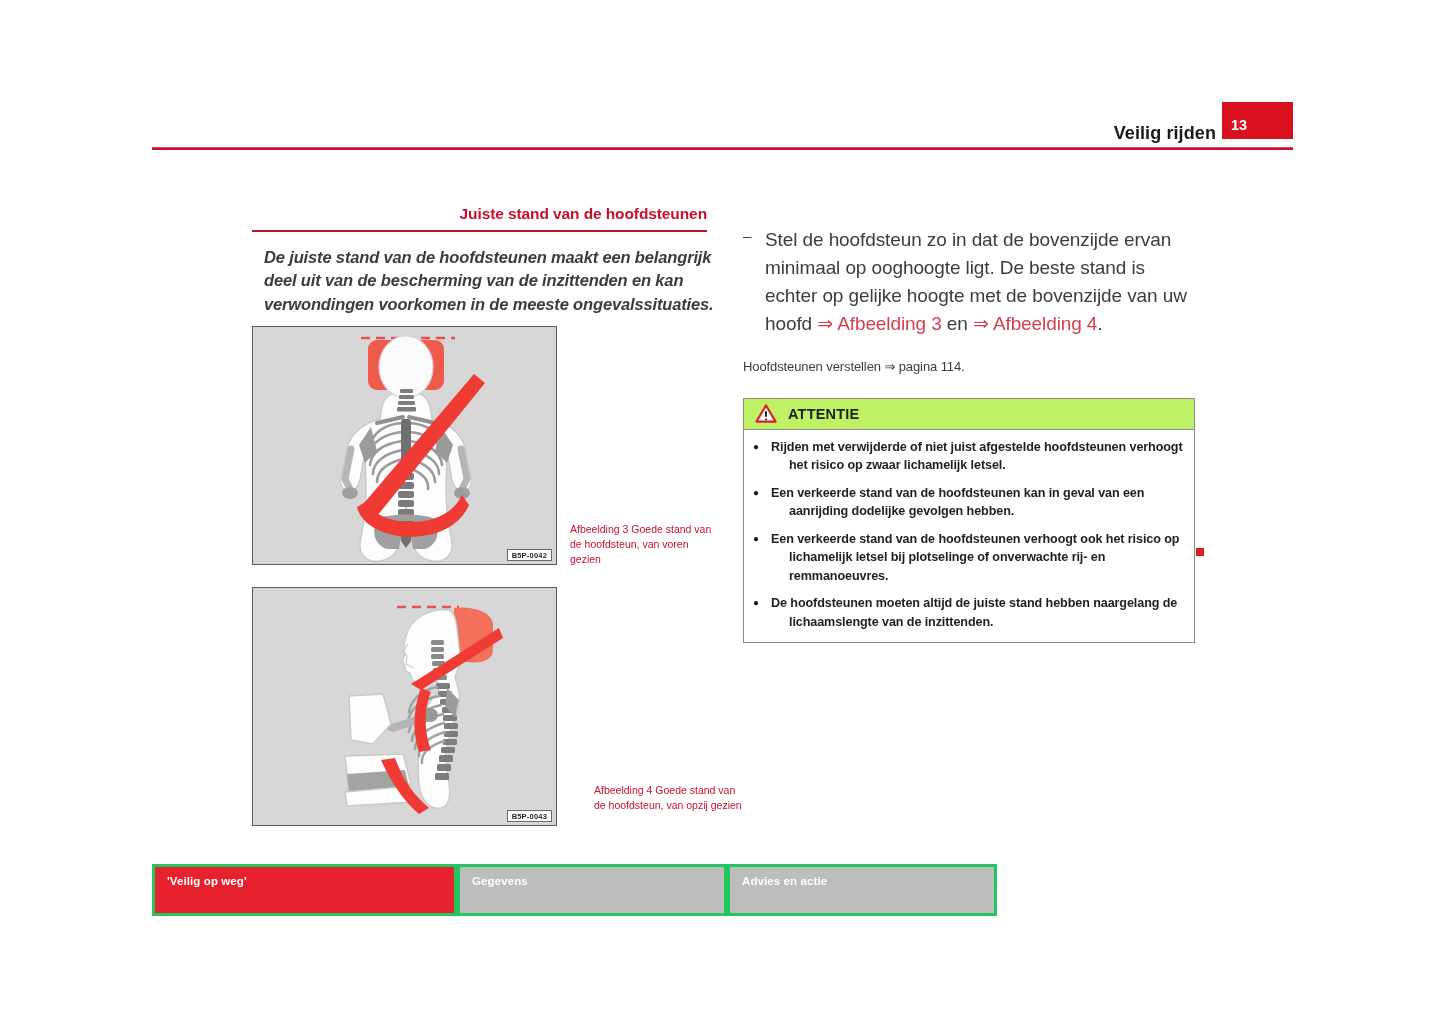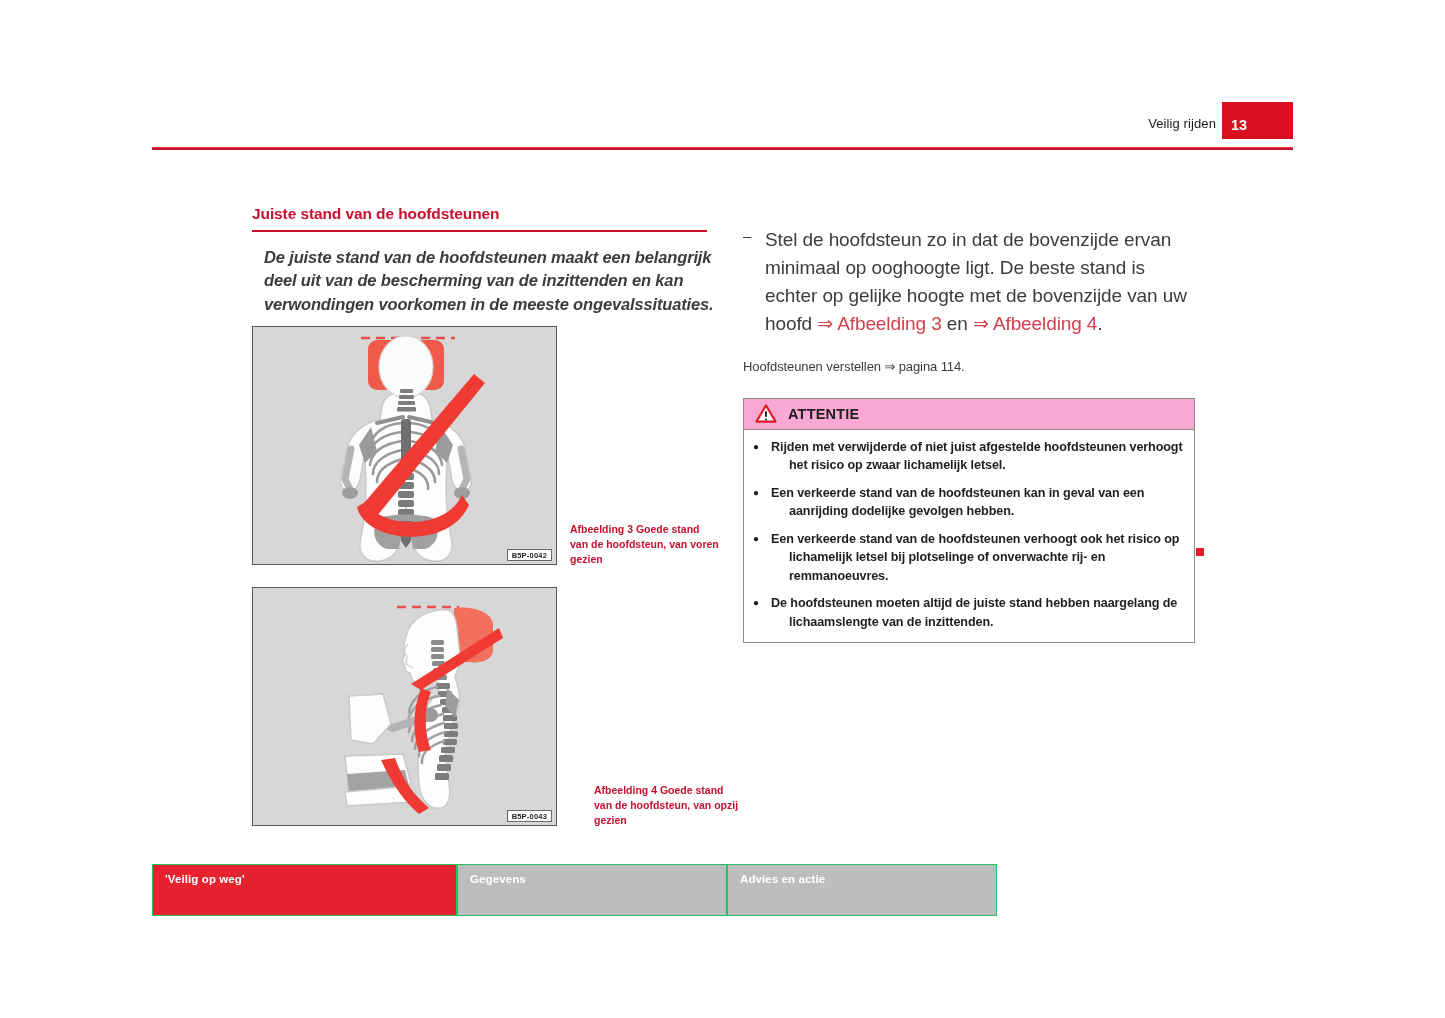--- a/index.html
+++ b/index.html
@@ -22,23 +22,23 @@
   #header {
     position: absolute;
     left: 152px;
     top: 95px;
     width: 1141px;
     height: 55px;
   }
   #header-title {
     position: absolute;
     right: 77px;
-    top: 21px;
-    font-size: 13px;
-    font-weight: normal;
+    top: 28px;
+    font-size: 18px;
+    font-weight: bold;
     color: #1a1a1a;
     letter-spacing: 0.1px;
     white-space: nowrap;
   }
   #header-pagebox {
     position: absolute;
     right: 0px;
     top: 7px;
     width: 71px;
     height: 37px;
@@ -80,20 +80,21 @@
   #section-heading {
     font-size: 15.5px;
     font-weight: bold;
     color: #c8102e;
     letter-spacing: -0.1px;
     padding-bottom: 7px;
     border-bottom: 2px solid #c8102e;
     width: 455px;
     margin: 0;
     line-height: 1.15;
+    text-align: right;
   }
   #section-intro {
     margin: 14px 0 0 12px;
     font-size: 16.5px;
     font-style: italic;
     line-height: 1.42;
     color: #3c3c3c;
     width: 452px;
     letter-spacing: -0.15px;
     font-weight: bold;
@@ -127,21 +128,21 @@
     color: #1f1f1f;
     padding: 1px 4px 0px 4px;
     font-family: "Liberation Sans", sans-serif;
     letter-spacing: 0.2px;
   }
   .figure-caption {
     position: absolute;
     left: 318px;
     width: 150px;
     font-size: 10.5px;
-    font-weight: bold;
+    font-weight: normal;
     color: #c8102e;
     line-height: 1.42;
   }
   #figure-3-caption { top: 196px; }
   #figure-4-caption { top: 196px; margin-left: 24px; }
 
   
   .body-para {
     margin: 0;
     font-size: 14.8px;
@@ -178,21 +179,21 @@
   }
 
   
   #warning-box {
     margin-top: 21px;
     width: 452px;
     border: 1px solid #8c8c8c;
     background: #ffffff;
   }
   #warning-header {
-    background: #f9a8d4;
+    background: #bef264;
     border-bottom: 1px solid #8c8c8c;
     height: 31px;
     display: flex;
     align-items: center;
     padding-left: 11px;
   }
   #warning-icon { width: 22px; height: 19px; display: block; }
   #warning-title {
     margin-left: 11px;
     font-size: 14.5px;
@@ -233,21 +234,21 @@
     position: absolute;
     left: 152px;
     top: 864px;
     width: 1141px;
     height: 52px;
     display: flex;
   }
   .footer-tab {
     height: 52px;
     background: #bdbdbd;
-    border: 1px solid #22c55e;
+    border: 3px solid #22c55e;
     position: relative;
   }
   .footer-tab.active { background: #e8212e; }
   .footer-tab-label {
     position: absolute;
     left: 12px;
     top: 8px;
     font-size: 11.5px;
     font-weight: bold;
     color: #ffffff;

